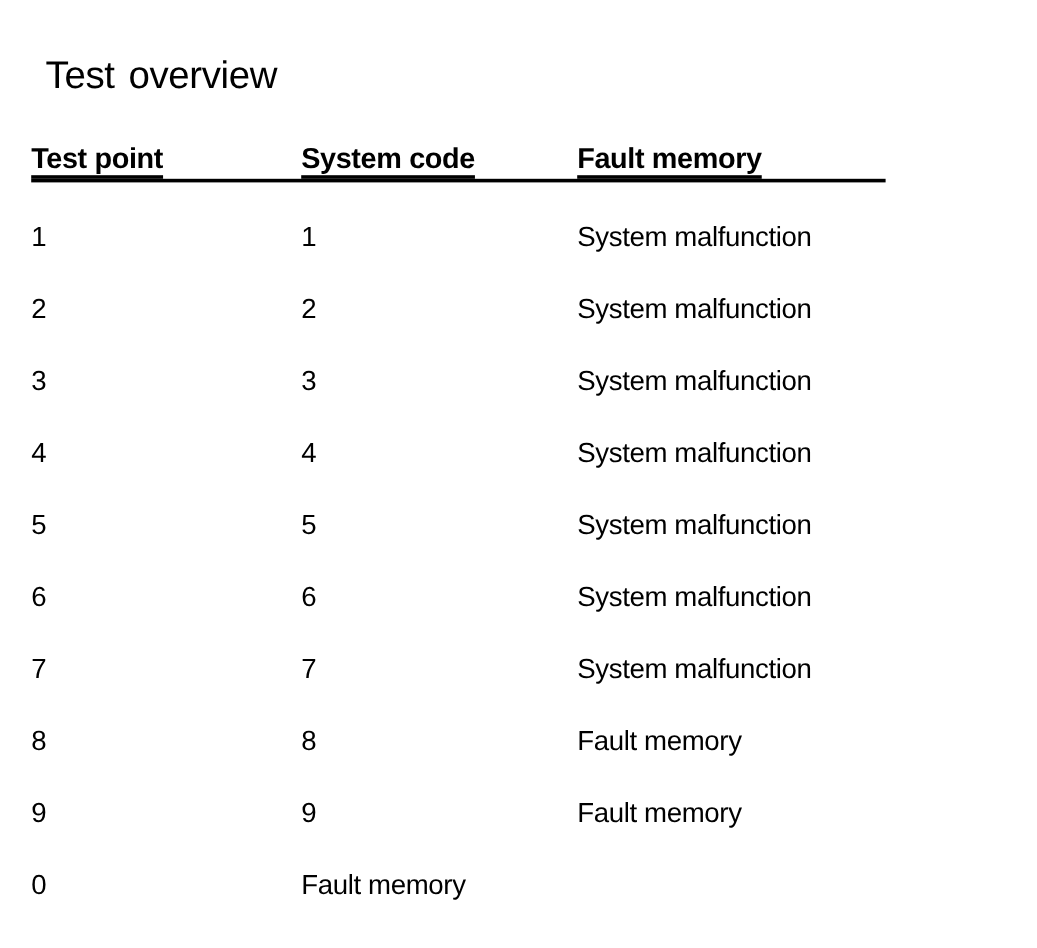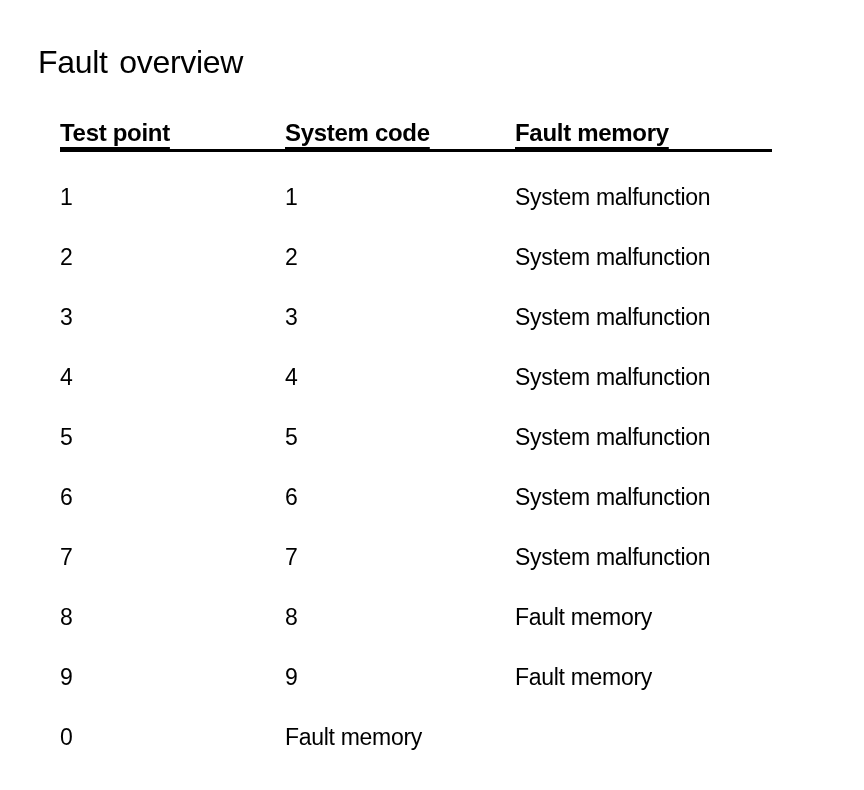--- a/index.html
+++ b/index.html
@@ -19,21 +19,21 @@
   }
   .title {
     margin: 46px 0 0 38px;
     font-size: 32px;
     font-weight: 400;
     letter-spacing: -0.3px;
     line-height: 1;
     word-spacing: 3px;
   }
   .fault-table {
-    margin: 43px 0 0 60px;
+    margin: 43px 0 0 26px;
     width: 712px;
   }
   .thead {
     display: grid;
     grid-template-columns: 225px 230px 1fr;
     font-size: 24px;
     font-weight: 700;
     letter-spacing: -0.3px;
     line-height: 1;
     padding-bottom: 4px;
@@ -56,21 +56,21 @@
     letter-spacing: -0.3px;
     line-height: 1.1;
     align-items: start;
   }
 </style>
 </head>
 <body>
 
 <div class="page">
 
-  <h1 class="title">Fault overview</h1>
+  <h1 class="title">Test overview</h1>
 
   <div class="fault-table">
 
     <div class="thead">
       <div class="cell">Test point</div>
       <div class="cell">System code</div>
       <div class="cell">Fault memory</div>
     </div>
 
     <div class="tbody">

